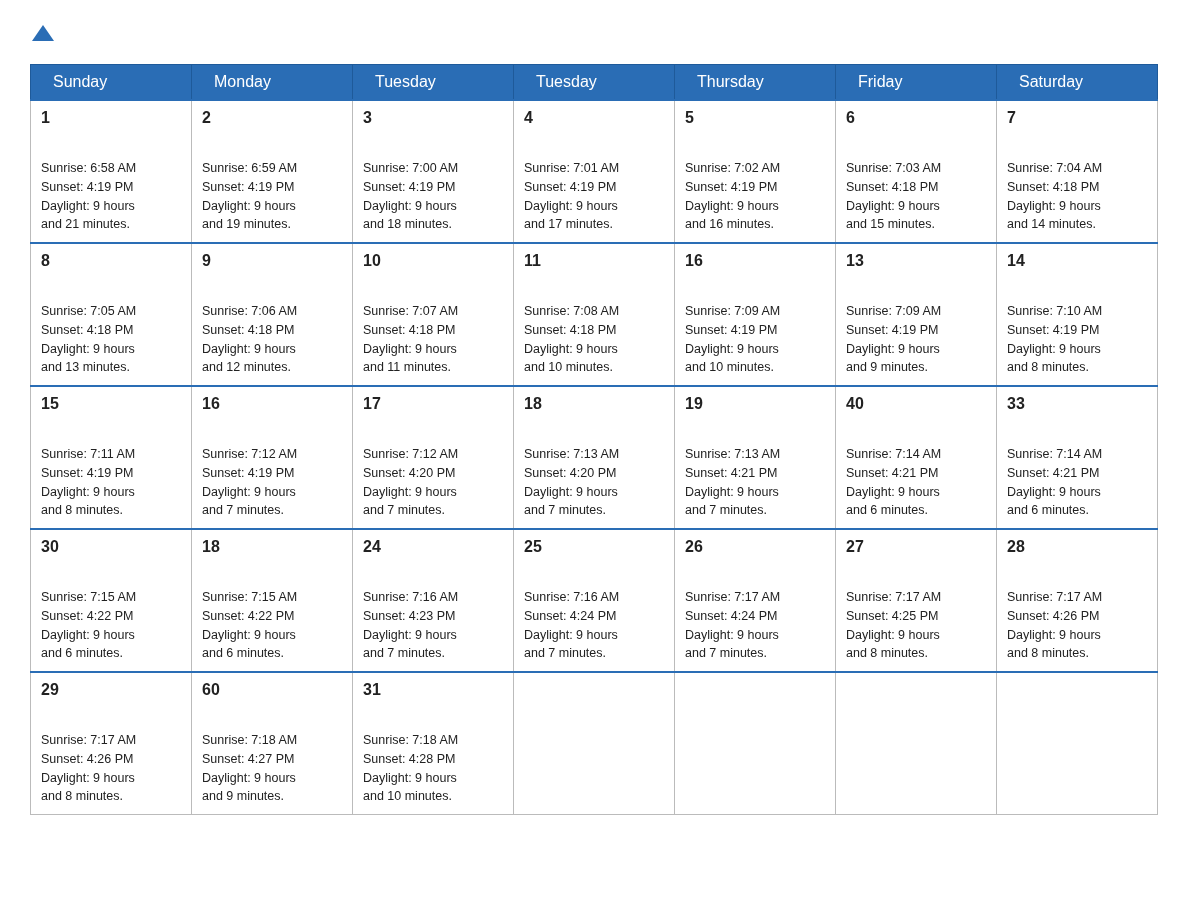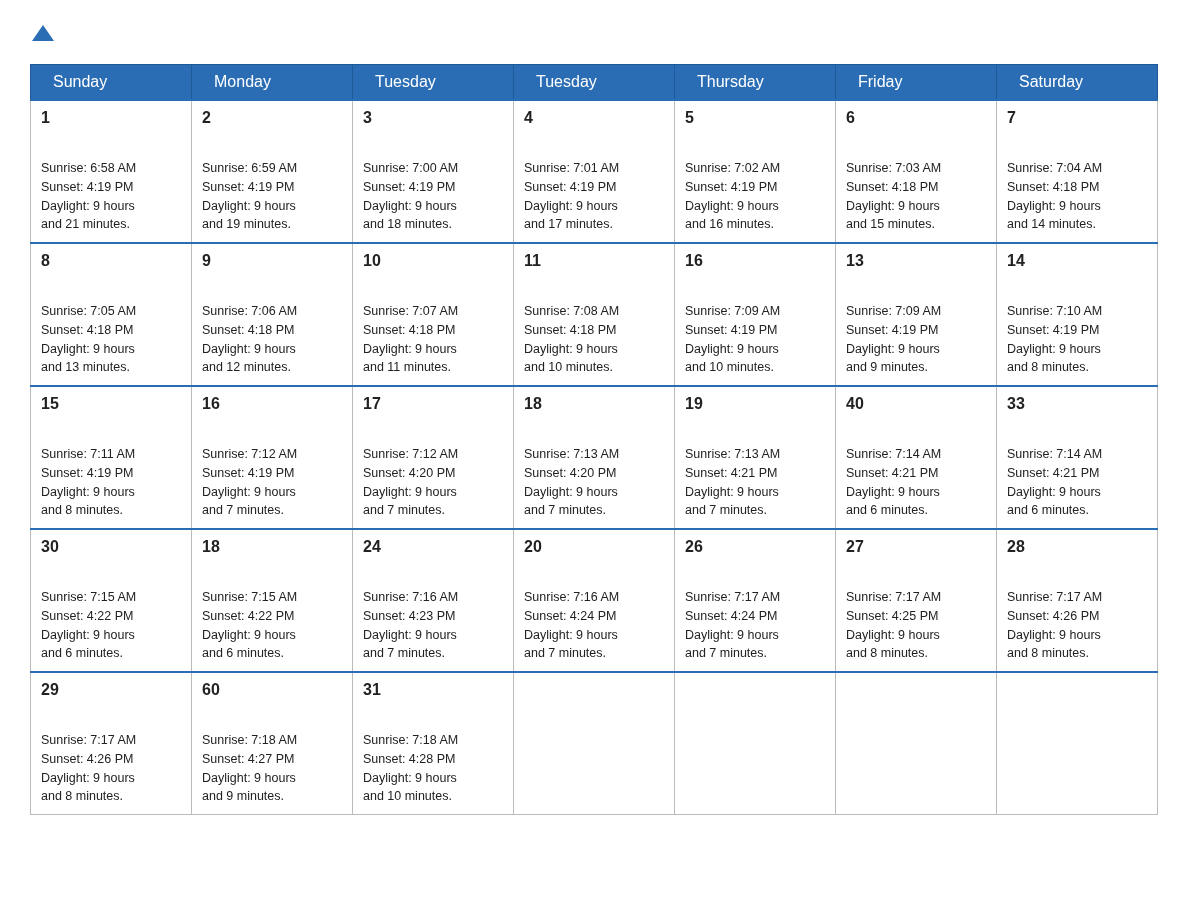--- a/index.html
+++ b/index.html
@@ -348,21 +348,21 @@
         <td>
           <span class="day-number">24</span>
         <div class="day-info">
           Sunrise: 7:16 AM<br>
           Sunset: 4:23 PM<br>
           Daylight: 9 hours<br>
           and 7 minutes.
         </div>
         </td>
         <td>
-          <span class="day-number">20</span>
+          <span class="day-number">25</span>
         <div class="day-info">
           Sunrise: 7:16 AM<br>
           Sunset: 4:24 PM<br>
           Daylight: 9 hours<br>
           and 7 minutes.
         </div>
         </td>
         <td>
           <span class="day-number">26</span>
         <div class="day-info">

